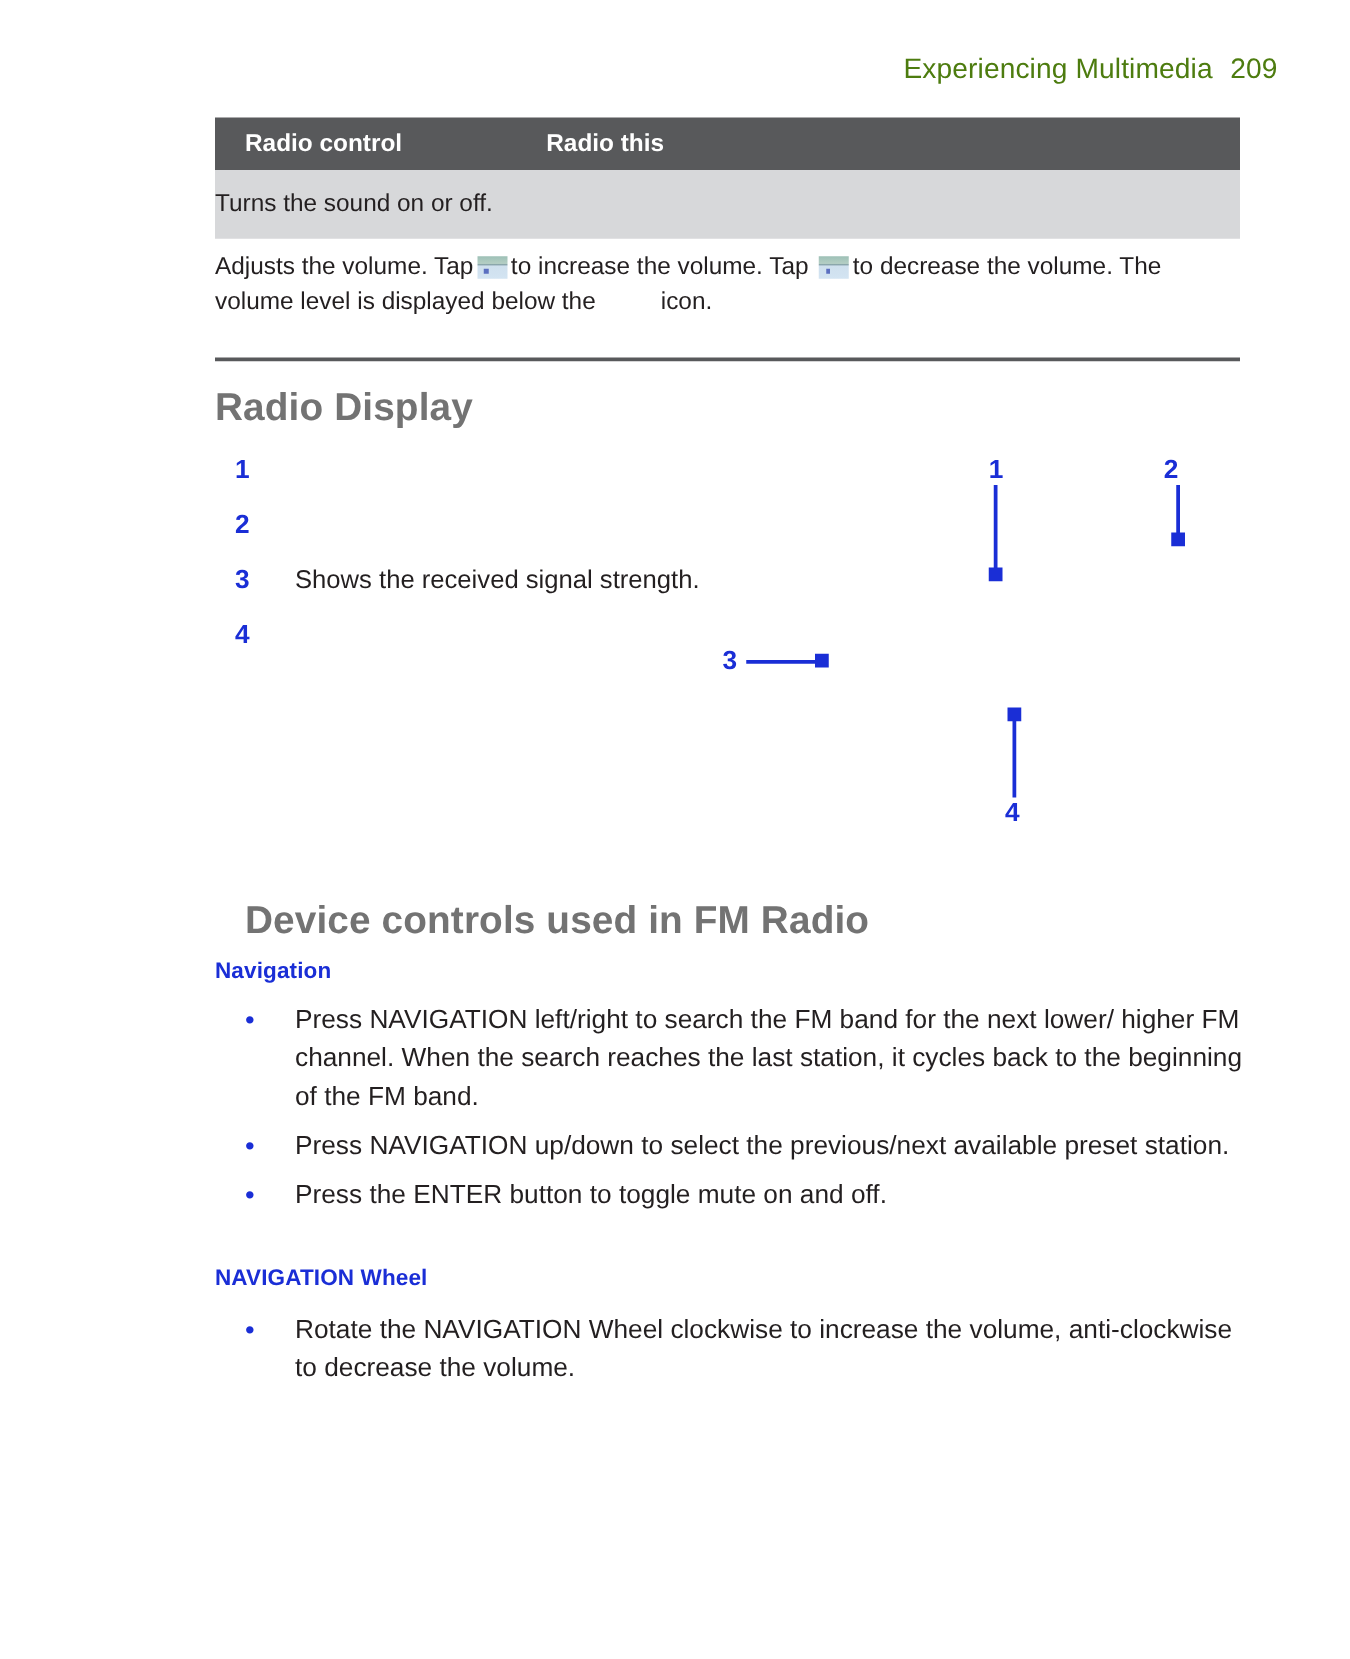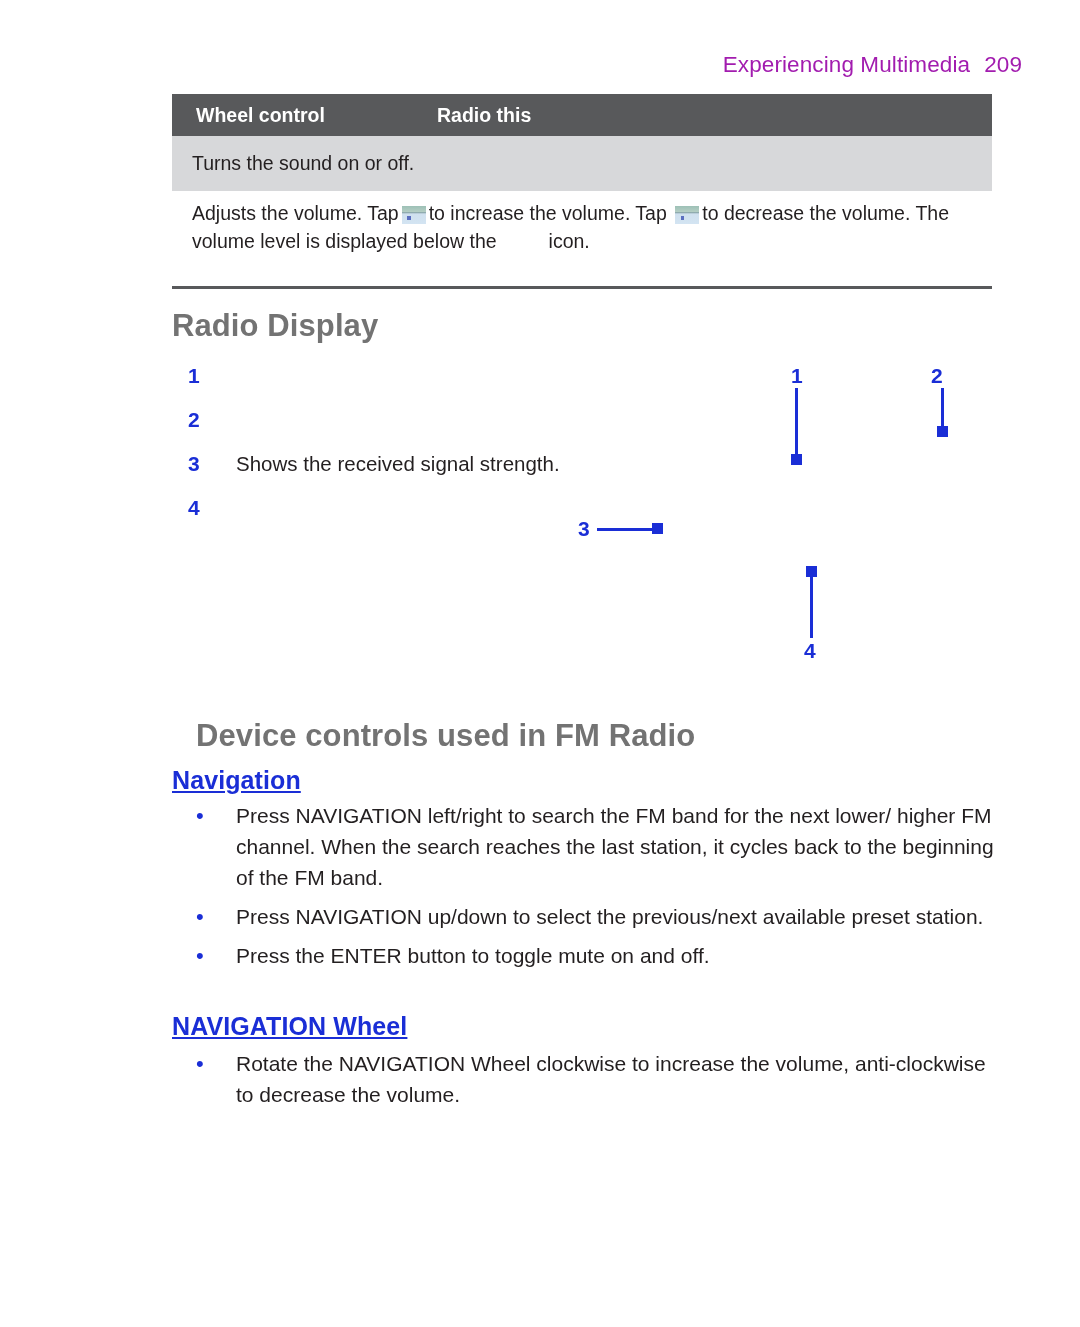--- a/index.html
+++ b/index.html
@@ -12,24 +12,24 @@
     background: #ffffff;
     font-family: "Liberation Sans", sans-serif;
     color: #231f20;
     position: relative;
     overflow: hidden;
   }
 
   
   .page-header {
     position: absolute;
-    top: 52px;
+    top: 42px;
     right: 58px;
     font-size: 22.5px;
-    color: #a21caf;
+    color: #4d7c0f;
     letter-spacing: 0.1px;
     white-space: nowrap;
   }
   .page-header .hdr-num {
     margin-left: 14px;
   }
 
   
   .control-table {
     position: absolute;
@@ -68,21 +68,20 @@
     width: 265px;
     display: flex;
     align-items: flex-start;
     padding-left: 24px;
     box-sizing: border-box;
   }
   .tbl-row .cell-does {
     flex: 1;
     padding-right: 20px;
     box-sizing: border-box;
-    margin-left: 20px;
   }
   .row-num {
     color: #1a2ed6;
     font-weight: bold;
     font-size: 21px;
     width: 60px;
     flex-shrink: 0;
   }
 
   
@@ -161,25 +160,24 @@
     font-weight: bold;
     color: #737373;
     letter-spacing: 0.1px;
   }
   h1.radio-display { left: 172px; top: 308px; }
   h1.device-controls { left: 172px; top: 718px; margin-left: 24px; }
 
   h2.sub-title {
     position: absolute;
     margin: 0;
-    font-size: 25px;
+    font-size: 18px;
     font-weight: bold;
     color: #1a2ed6;
     letter-spacing: 0.1px;
-    text-decoration: underline;
   }
   h2.navigation { left: 172px; top: 766px; }
   h2.nav-wheel { left: 172px; top: 1012px; }
 
   
   .num-list {
     position: absolute;
     left: 188px;
     top: 362px;
     width: 380px;
@@ -278,21 +276,21 @@
 </head>
 <body>
 
 <div class="page-header">
   <span>Experiencing Multimedia</span><span class="hdr-num">209</span>
 </div>
 
 <div class="control-table">
 
   <div class="tbl-head">
-    <div class="col-ctl">Wheel control</div>
+    <div class="col-ctl">Radio control</div>
     <div class="col-does">Radio this</div>
   </div>
 
   <div class="tbl-row shaded row-10">
     <div class="cell-does">Turns the sound on or off.</div>
   </div>
 
   <div class="tbl-row row-11">
     <div class="cell-does"><span>Adjusts the volume. Tap</span><span class="thumb-inline"></span><span>to increase the volume. Tap</span> <span class="thumb-inline"></span><span>to decrease the volume. The volume level is displayed below the</span><span class="thumb-gap"></span><span>icon.</span></div>
   </div>

